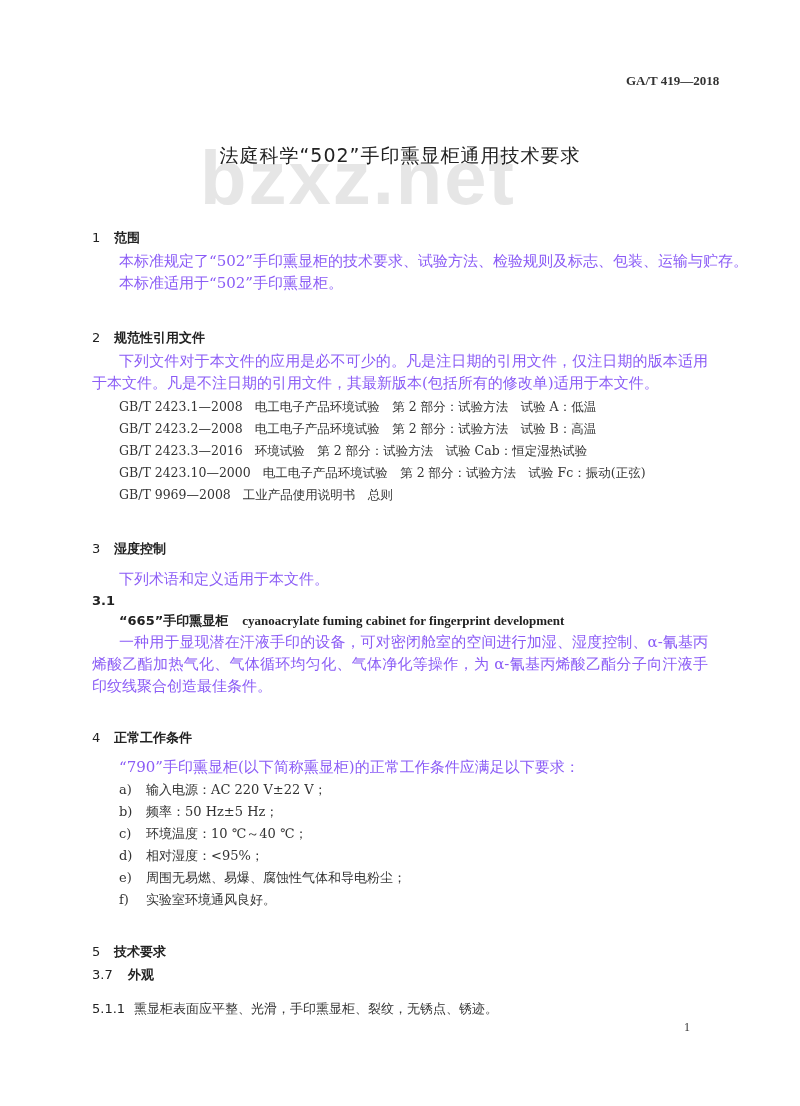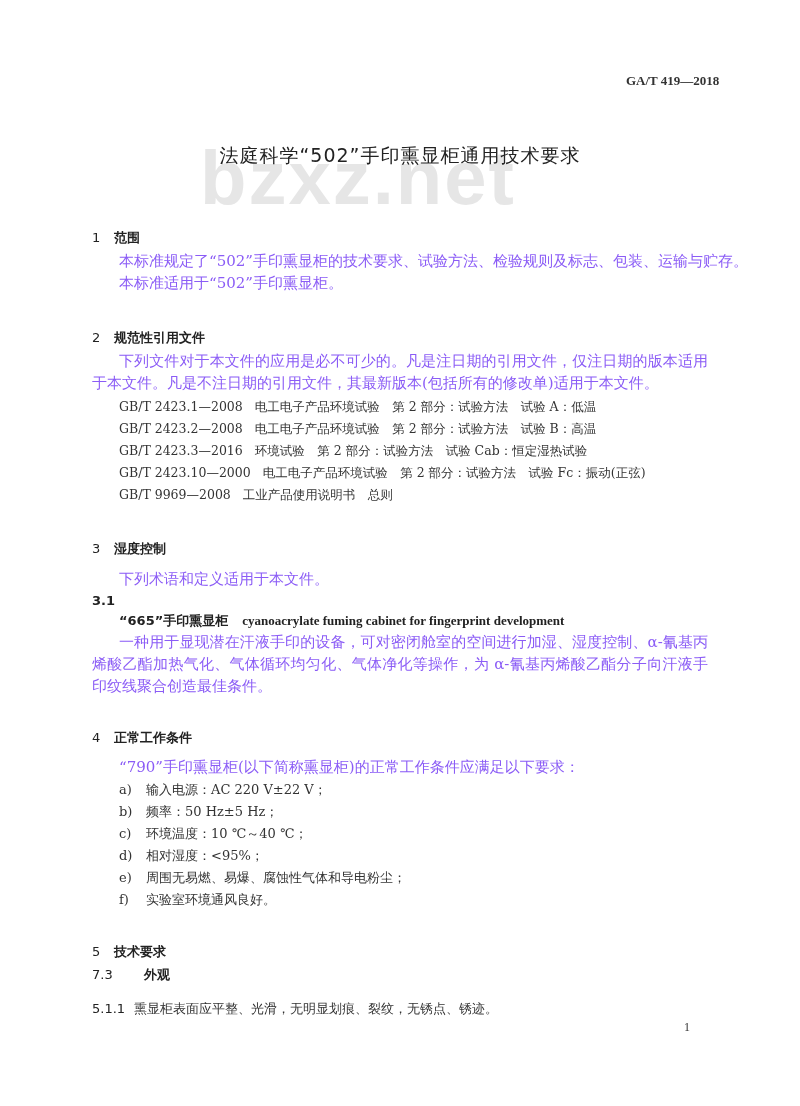--- a/index.html
+++ b/index.html
@@ -34,21 +34,21 @@
     .ref { left: 119px; font-size: 12.5px; color: #333; }
     .ref span.gap { display: inline-block; width: 12px; }
     .term-num { left: 92px; font-family: "DejaVu Sans", sans-serif; font-size: 13px; color: #222; font-weight: bold; }
     .term { left: 119px; font-size: 13px; font-weight: bold; color: #222; }
     .term .cn { font-family: "DejaVu Sans", sans-serif; }
     .term .en { font-family: "Liberation Serif", serif; font-weight: bold; margin-left: 14px; }
     .list { left: 119px; font-size: 13px; color: #333; }
     .list .mk { display: inline-block; width: 27px; }
     .sub { left: 92px; font-family: "DejaVu Sans", sans-serif; font-size: 13px; color: #222; }
     .sub .num { display: inline-block; width: 36px; }
-    .sub b { font-weight: bold; margin-left: 16px; }
+    .sub b { font-weight: bold; }
     .page-no { left: 684px; top: 1020px; font-family: "Liberation Serif", serif; font-size: 12px; color: #333; }
   </style>
 </head>
 <body>
 
 <div class="abs std-code">GA/T 419—2018</div>
 
 <div class="abs watermark">bzxz.net</div>
 
 <div class="abs title">法庭科学“502”手印熏显柜通用技术要求</div>
@@ -110,19 +110,19 @@
   <span class="mk">e)</span><span>周围无易燃、易爆、腐蚀性气体和导电粉尘；</span>
 </div>
 <div class="abs list" style="top:891px">
   <span class="mk">f)</span><span>实验室环境通风良好。</span>
 </div>
 
 <div class="abs h1" style="top:932px">
   <span class="num">5</span><span>技术要求</span>
 </div>
 <div class="abs sub" style="top:966px">
-  <span class="num">7.3</span><b>外观</b>
+  <span class="num">3.7</span><b>外观</b>
 </div>
 <div class="abs sub" style="top:1000px">
-  <span class="num" style="width:42px">5.1.1</span><span style="font-family:'DejaVu Serif',serif;color:#333">熏显柜表面应平整、光滑，无明显划痕、裂纹，无锈点、锈迹。</span>
+  <span class="num" style="width:42px">5.1.1</span><span style="font-family:'DejaVu Serif',serif;color:#333">熏显柜表面应平整、光滑，手印熏显柜、裂纹，无锈点、锈迹。</span>
 </div>
 
 <div class="abs page-no">1</div>
 
 </body></html>

